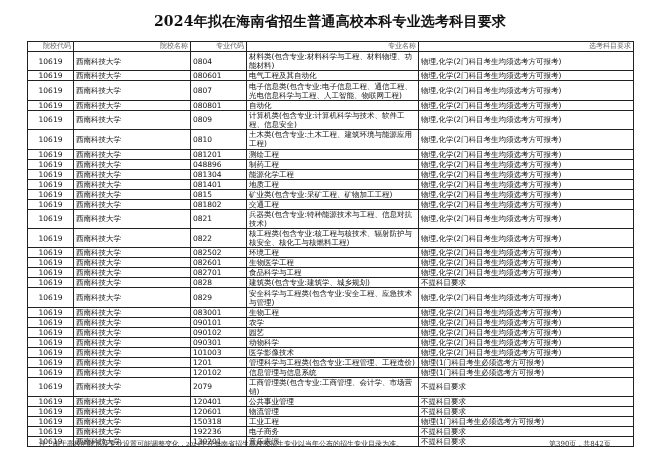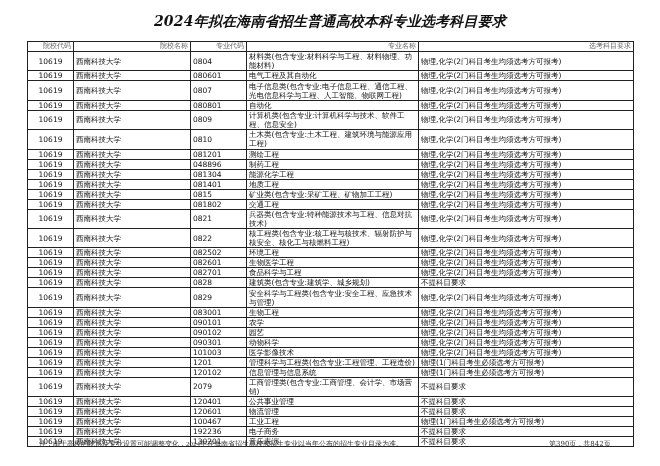--- a/index.html
+++ b/index.html
@@ -1,17 +1,17 @@
 <!DOCTYPE html>
 <html><head>
 <meta charset="utf-8">
 <style>
   html, body { margin: 0; padding: 0; background: #ffffff; }
   body { width: 660px; height: 466px; position: relative; overflow: hidden; font-family: "DejaVu Sans", sans-serif; color: #111; }
-  .title { position: absolute; top: 13px; left: 0; width: 660px; text-align: center; font-family: "DejaVu Serif", serif; font-size: 14px; font-weight: bold; letter-spacing: 0.2px; font-style: italic; }
+  .title { position: absolute; top: 13px; left: 0; width: 660px; text-align: center; font-family: "DejaVu Serif", serif; font-size: 14px; font-weight: bold; letter-spacing: 0.2px; }
   table.grid { position: absolute; left: 27px; top: 41px; width: 606px; border-collapse: collapse; table-layout: fixed; }
   table.grid td, table.grid th { border: 1px solid #222; padding: 0 2px; font-size: 7.5px; line-height: 9px; vertical-align: middle; overflow: hidden; white-space: normal; }
   table.grid th { font-family: "DejaVu Serif", serif; font-weight: normal; color: #666; height: 9px; text-align: right; font-size: 7px; }
   td.code { text-align: center; }
   td.left { text-align: left; }
   tr.r1 td { height: 8.6px; }
   tr.r2 td { height: 18.4px; }
   .footer-note { position: absolute; top: 439px; left: 39px; font-family: Liberation Serif, serif; font-size: 7px; color: #333; }
   .footer-page { position: absolute; top: 439px; left: 549px; font-family: "DejaVu Serif", serif; font-size: 7px; color: #333; text-align: right; }
 </style>
@@ -237,21 +237,21 @@
       <tr class="r1">
         <td class="code">10619</td>
         <td class="left">西南科技大学</td>
         <td class="left">120601</td>
         <td class="left">物流管理</td>
         <td class="left">不提科目要求</td>
       </tr>
       <tr class="r1">
         <td class="code">10619</td>
         <td class="left">西南科技大学</td>
-        <td class="left">100467</td>
+        <td class="left">150318</td>
         <td class="left">工业工程</td>
         <td class="left">物理(1门科目考生必须选考方可报考)</td>
       </tr>
       <tr class="r1">
         <td class="code">10619</td>
         <td class="left">西南科技大学</td>
         <td class="left">192236</td>
         <td class="left">电子商务</td>
         <td class="left">不提科目要求</td>
       </tr>

